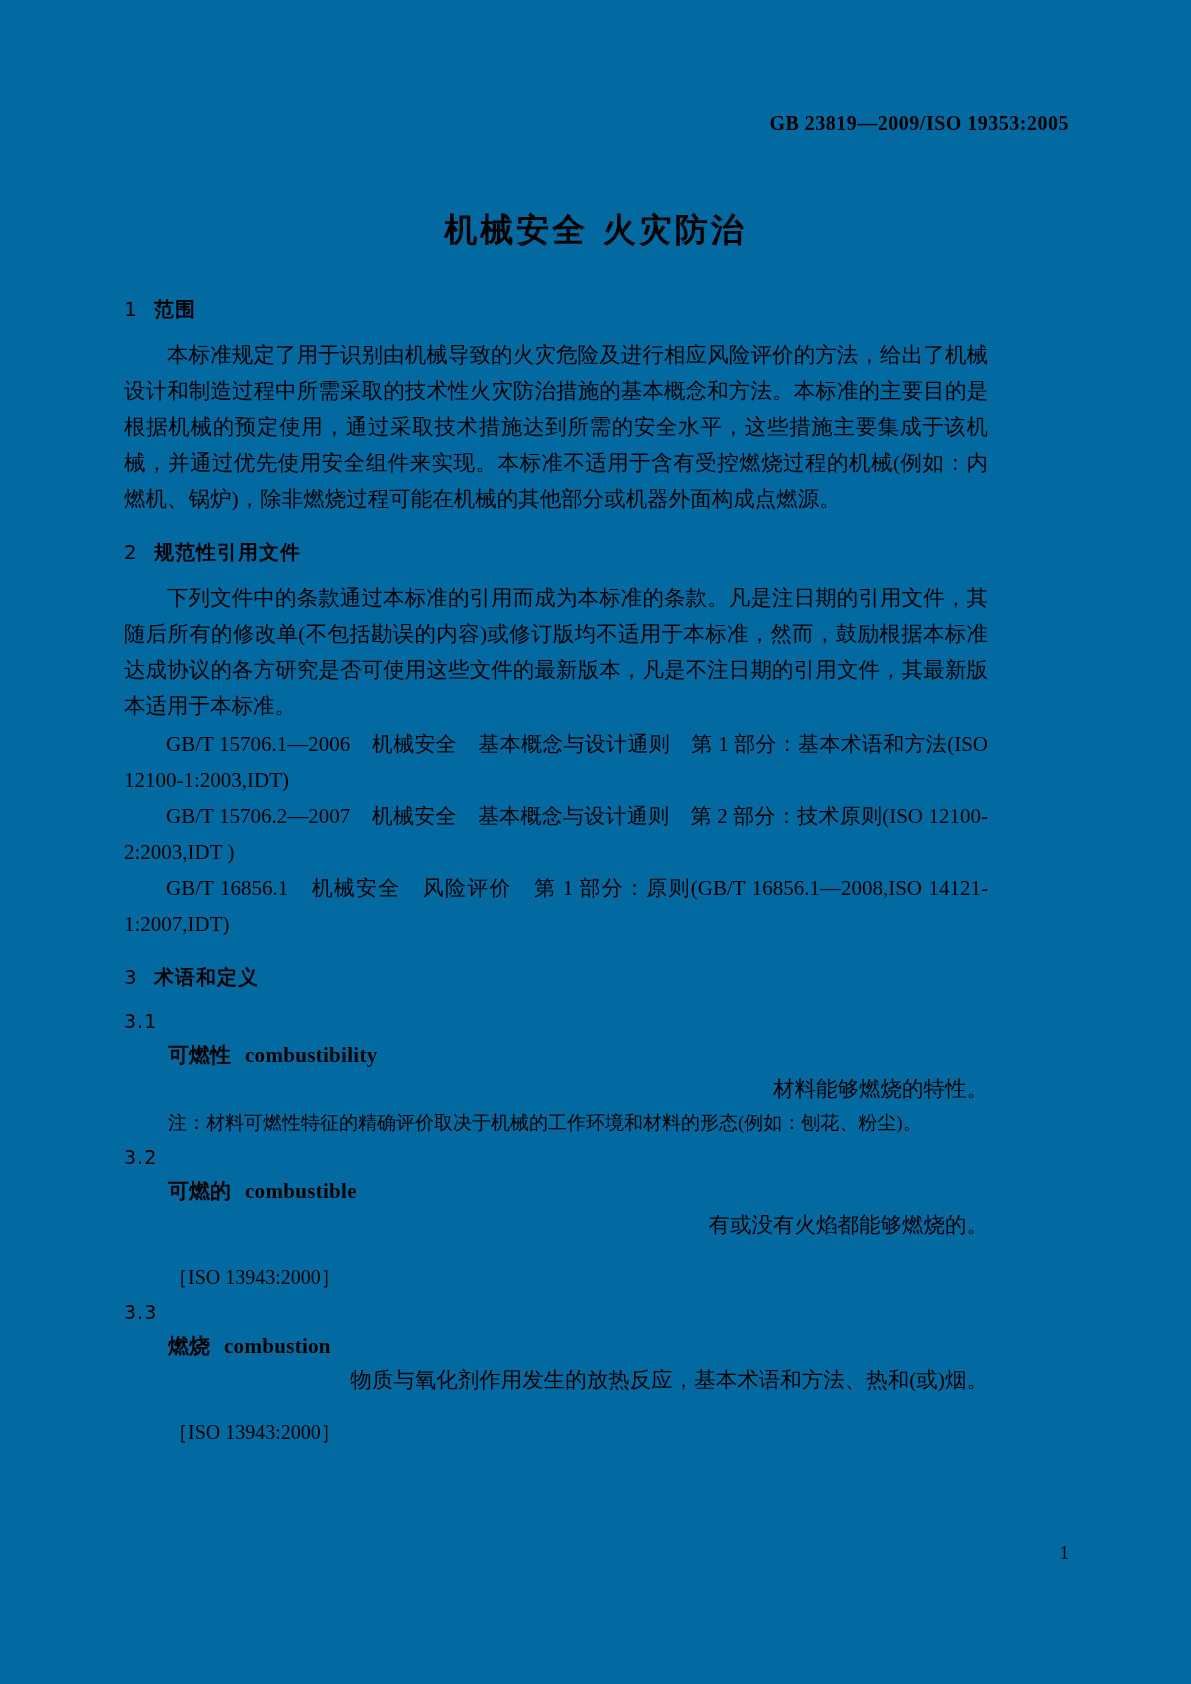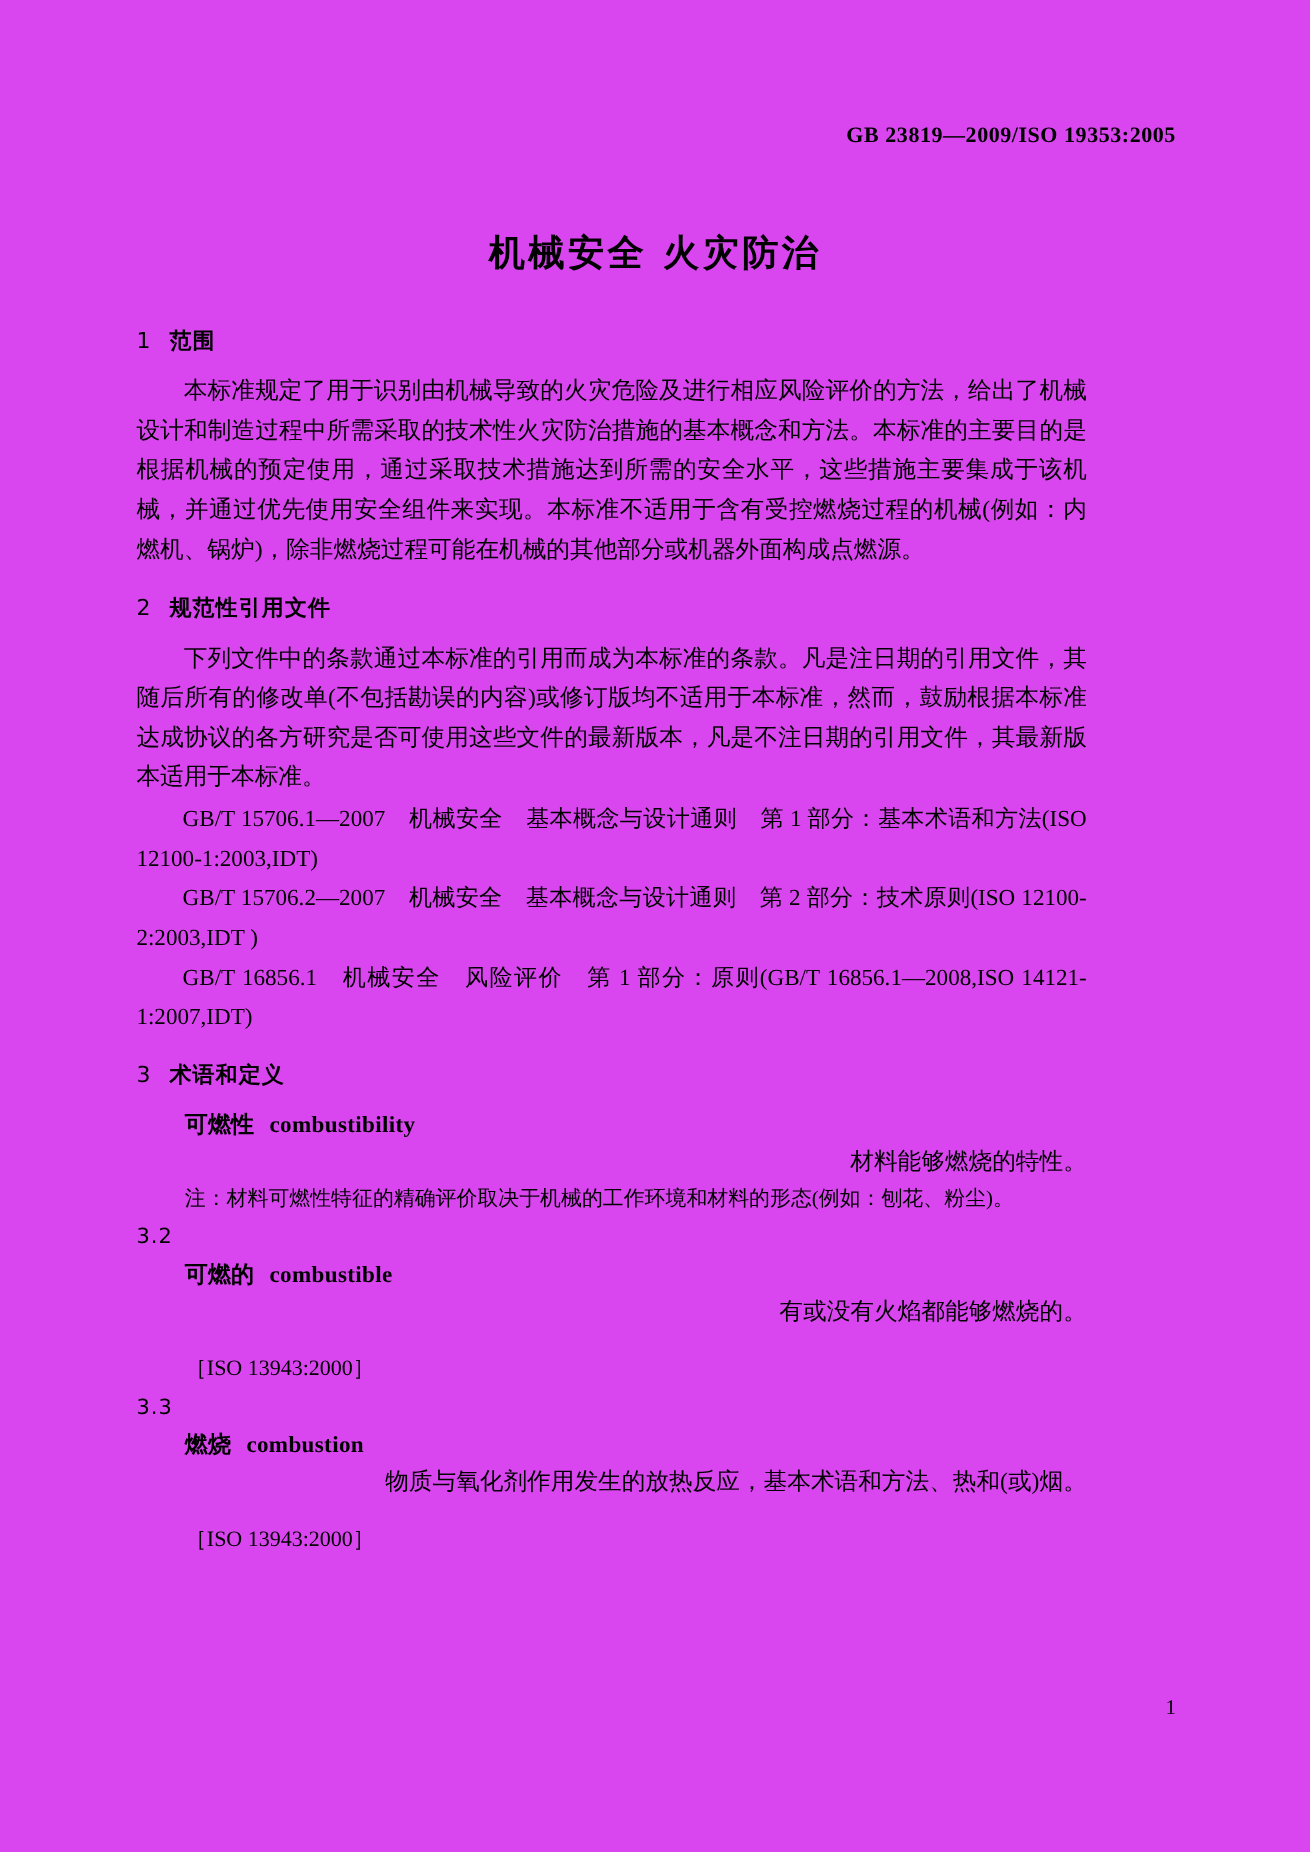--- a/index.html
+++ b/index.html
@@ -9,21 +9,21 @@
   }
   body {
     font-family: "Liberation Serif", "DejaVu Serif", serif;
     color: #000000;
   }
   .page {
     position: relative;
     width: 1191px;
     height: 1684px;
     margin: 0 auto;
-    background: #d946ef;
+    background: #0369a1;
     box-sizing: border-box;
     overflow: hidden;
   }
   
   .running-header {
     position: absolute;
     top: 112px;
     right: 122px;
     font-family: "Liberation Serif", "DejaVu Serif", serif;
     font-weight: bold;
@@ -145,31 +145,32 @@
         <span class="num">1</span><span>范围</span>
       </div>
       <p class="body-text">本标准规定了用于识别由机械导致的火灾危险及进行相应风险评价的方法，给出了机械设计和制造过程中所需采取的技术性火灾防治措施的基本概念和方法。本标准的主要目的是根据机械的预定使用，通过采取技术措施达到所需的安全水平，这些措施主要集成于该机械，并通过优先使用安全组件来实现。本标准不适用于含有受控燃烧过程的机械(例如：内燃机、锅炉)，除非燃烧过程可能在机械的其他部分或机器外面构成点燃源。</p>
     </div>
 
     <div class="section-block">
       <div class="section-heading">
         <span class="num">2</span><span>规范性引用文件</span>
       </div>
       <p class="body-text">下列文件中的条款通过本标准的引用而成为本标准的条款。凡是注日期的引用文件，其随后所有的修改单(不包括勘误的内容)或修订版均不适用于本标准，然而，鼓励根据本标准达成协议的各方研究是否可使用这些文件的最新版本，凡是不注日期的引用文件，其最新版本适用于本标准。</p>
-      <p class="ref-entry">GB/T 15706.1—2007　机械安全　基本概念与设计通则　第 1 部分：基本术语和方法(ISO 12100-1:2003,IDT)</p>
+      <p class="ref-entry">GB/T 15706.1—2006　机械安全　基本概念与设计通则　第 1 部分：基本术语和方法(ISO 12100-1:2003,IDT)</p>
       <p class="ref-entry">GB/T 15706.2—2007　机械安全　基本概念与设计通则　第 2 部分：技术原则(ISO 12100-2:2003,IDT )</p>
       <p class="ref-entry">GB/T 16856.1　机械安全　风险评价　第 1 部分：原则(GB/T 16856.1—2008,ISO 14121-1:2007,IDT)</p>
     </div>
 
     <div class="section-block">
       <div class="section-heading">
         <span class="num">3</span><span>术语和定义</span>
       </div>
 
       <div class="term-entry">
+        <div class="term-num">3.1</div>
         <div class="term-name"><span>可燃性</span><span class="en">combustibility</span></div>
         <div class="term-def">材料能够燃烧的特性。</div>
         <div class="term-note">注：材料可燃性特征的精确评价取决于机械的工作环境和材料的形态(例如：刨花、粉尘)。</div>
       </div>
 
       <div class="term-entry">
         <div class="term-num">3.2</div>
         <div class="term-name"><span>可燃的</span><span class="en">combustible</span></div>
         <div class="term-def">有或没有火焰都能够燃烧的。</div>
         <div class="term-src">［ISO 13943:2000］</div>

